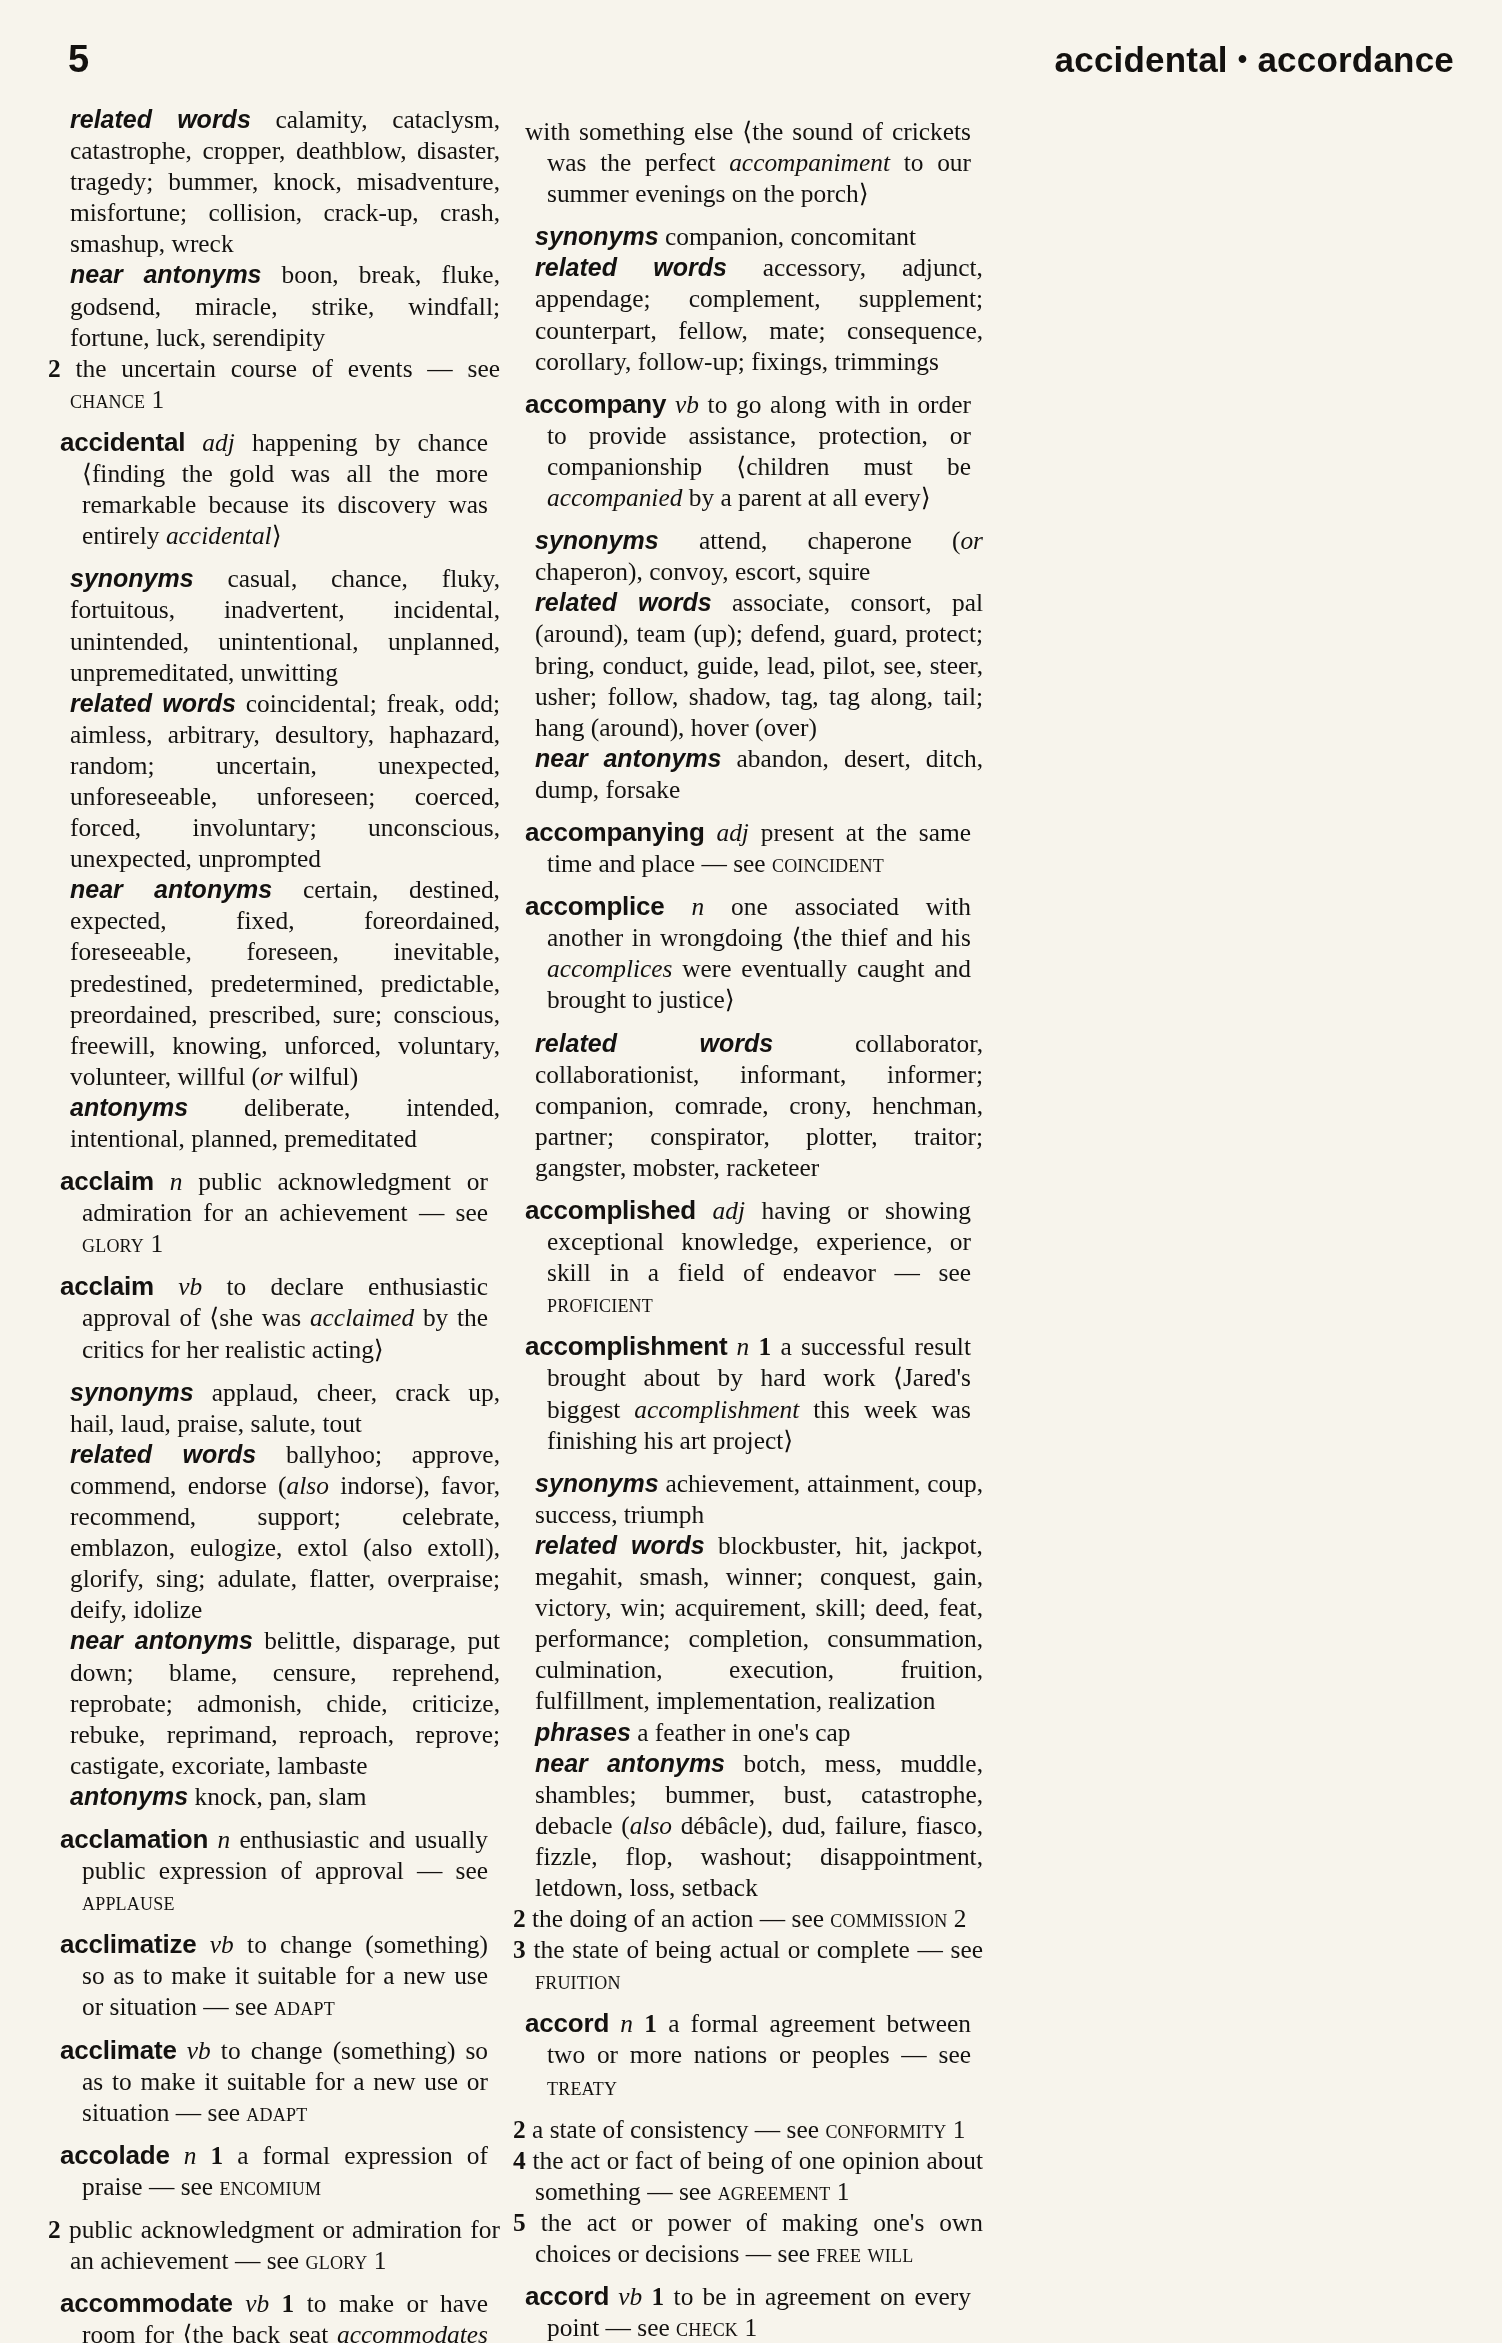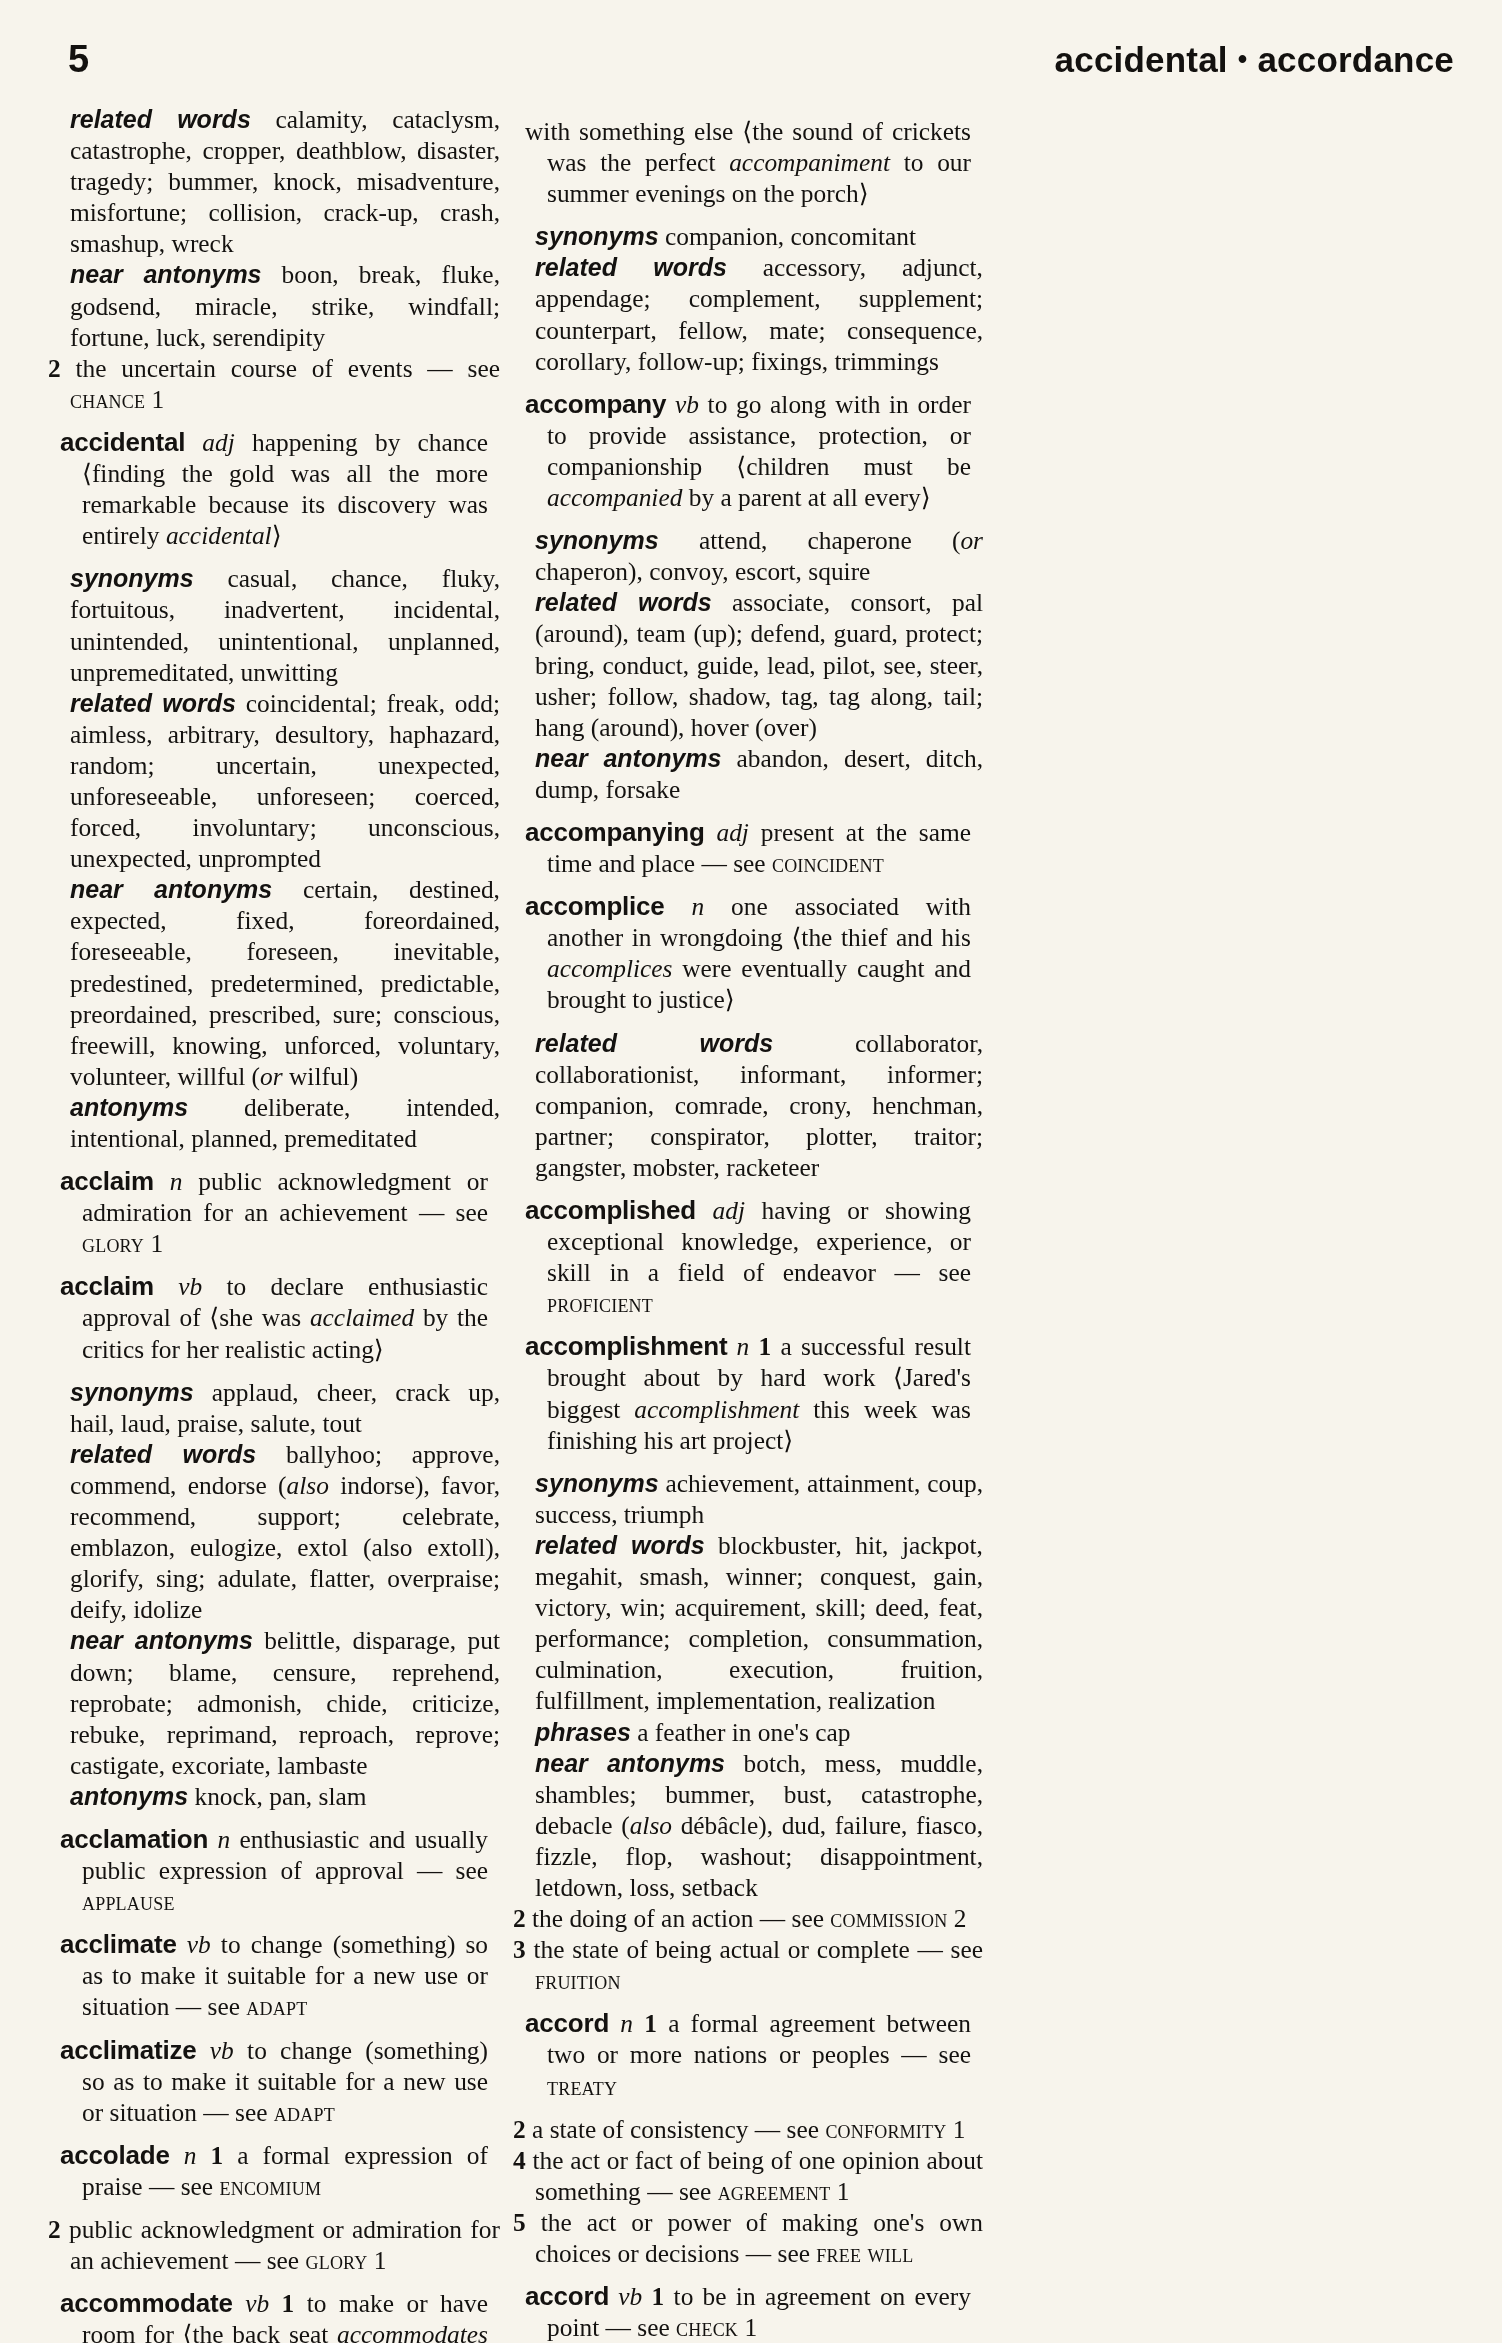--- a/index.html
+++ b/index.html
@@ -136,22 +136,22 @@
         <p class="sub"><span class="lbl">related words</span> <span>coincidental; freak, odd; aimless, arbitrary, desultory, haphazard, random; uncertain, unexpected, unforeseeable, unforeseen; coerced, forced, involuntary; unconscious, unexpected, unprompted</span></p>
         <p class="sub"><span class="lbl">near antonyms</span> <span>certain, destined, expected, fixed, foreordained, foreseeable, foreseen, inevitable, predestined, predetermined, predictable, preordained, prescribed, sure; conscious, freewill, knowing, unforced, voluntary, volunteer, willful (</span><span class="it">or</span><span> wilful)</span></p>
         <p class="sub"><span class="lbl">antonyms</span> <span>deliberate, intended, intentional, planned, premeditated</span></p>
         <p class="entry"><span class="hw">acclaim</span> <span class="pos">n</span> <span>public acknowledgment or admiration for an achievement — see</span> <span class="xref">glory</span> <span>1</span></p>
         <p class="entry"><span class="hw">acclaim</span> <span class="pos">vb</span> <span>to declare enthusiastic approval of ⟨she was </span><span class="it">acclaimed</span><span> by the critics for her realistic acting⟩</span></p>
         <p class="sub"><span class="lbl">synonyms</span> <span>applaud, cheer, crack up, hail, laud, praise, salute, tout</span></p>
         <p class="sub"><span class="lbl">related words</span> <span>ballyhoo; approve, commend, endorse (</span><span class="it">also</span><span> indorse), favor, recommend, support; celebrate, emblazon, eulogize, extol (also extoll), glorify, sing; adulate, flatter, overpraise; deify, idolize</span></p>
         <p class="sub"><span class="lbl">near antonyms</span> <span>belittle, disparage, put down; blame, censure, reprehend, reprobate; admonish, chide, criticize, rebuke, reprimand, reproach, reprove; castigate, excoriate, lambaste</span></p>
         <p class="sub"><span class="lbl">antonyms</span> <span>knock, pan, slam</span></p>
         <p class="entry"><span class="hw">acclamation</span> <span class="pos">n</span> <span>enthusiastic and usually public expression of approval — see</span> <span class="xref">applause</span></p>
+        <p class="entry"><span class="hw">acclimatize</span> <span class="pos">vb</span> <span>to change (something) so as to make it suitable for a new use or situation — see</span> <span class="xref">adapt</span></p>
         <p class="entry"><span class="hw">acclimate</span> <span class="pos">vb</span> <span>to change (something) so as to make it suitable for a new use or situation — see</span> <span class="xref">adapt</span></p>
-        <p class="entry"><span class="hw">acclimatize</span> <span class="pos">vb</span> <span>to change (something) so as to make it suitable for a new use or situation — see</span> <span class="xref">adapt</span></p>
         <p class="entry"><span class="hw">accolade</span> <span class="pos">n</span> <span class="num">1</span> <span>a formal expression of praise — see</span> <span class="xref">encomium</span></p>
         <p class="sense"><span class="num">2</span> <span>public acknowledgment or admiration for an achievement — see</span> <span class="xref">glory</span> <span>1</span></p>
         <p class="entry"><span class="hw">accommodate</span> <span class="pos">vb</span> <span class="num">1</span> <span>to make or have room for ⟨the back seat </span><span class="it">accommodates</span><span> three people comfortably⟩</span></p>
         <p class="sub"><span class="lbl">synonyms</span> <span>fit, hold, take</span></p>
         <p class="sub"><span class="lbl">related words</span> <span>carry, contain, seat; enclose (</span><span class="it">also</span><span> inclose), encompass; harbor, house</span></p>
       </div>
     <div class="col right" id="right-column">
         <p class="entry"><span>with something else ⟨the sound of crickets was the perfect </span><span class="it">accompaniment</span><span> to our summer evenings on the porch⟩</span></p>
         <p class="sub"><span class="lbl">synonyms</span> <span>companion, concomitant</span></p>
         <p class="sub"><span class="lbl">related words</span> <span>accessory, adjunct, appendage; complement, supplement; counterpart, fellow, mate; consequence, corollary, follow-up; fixings, trimmings</span></p>

